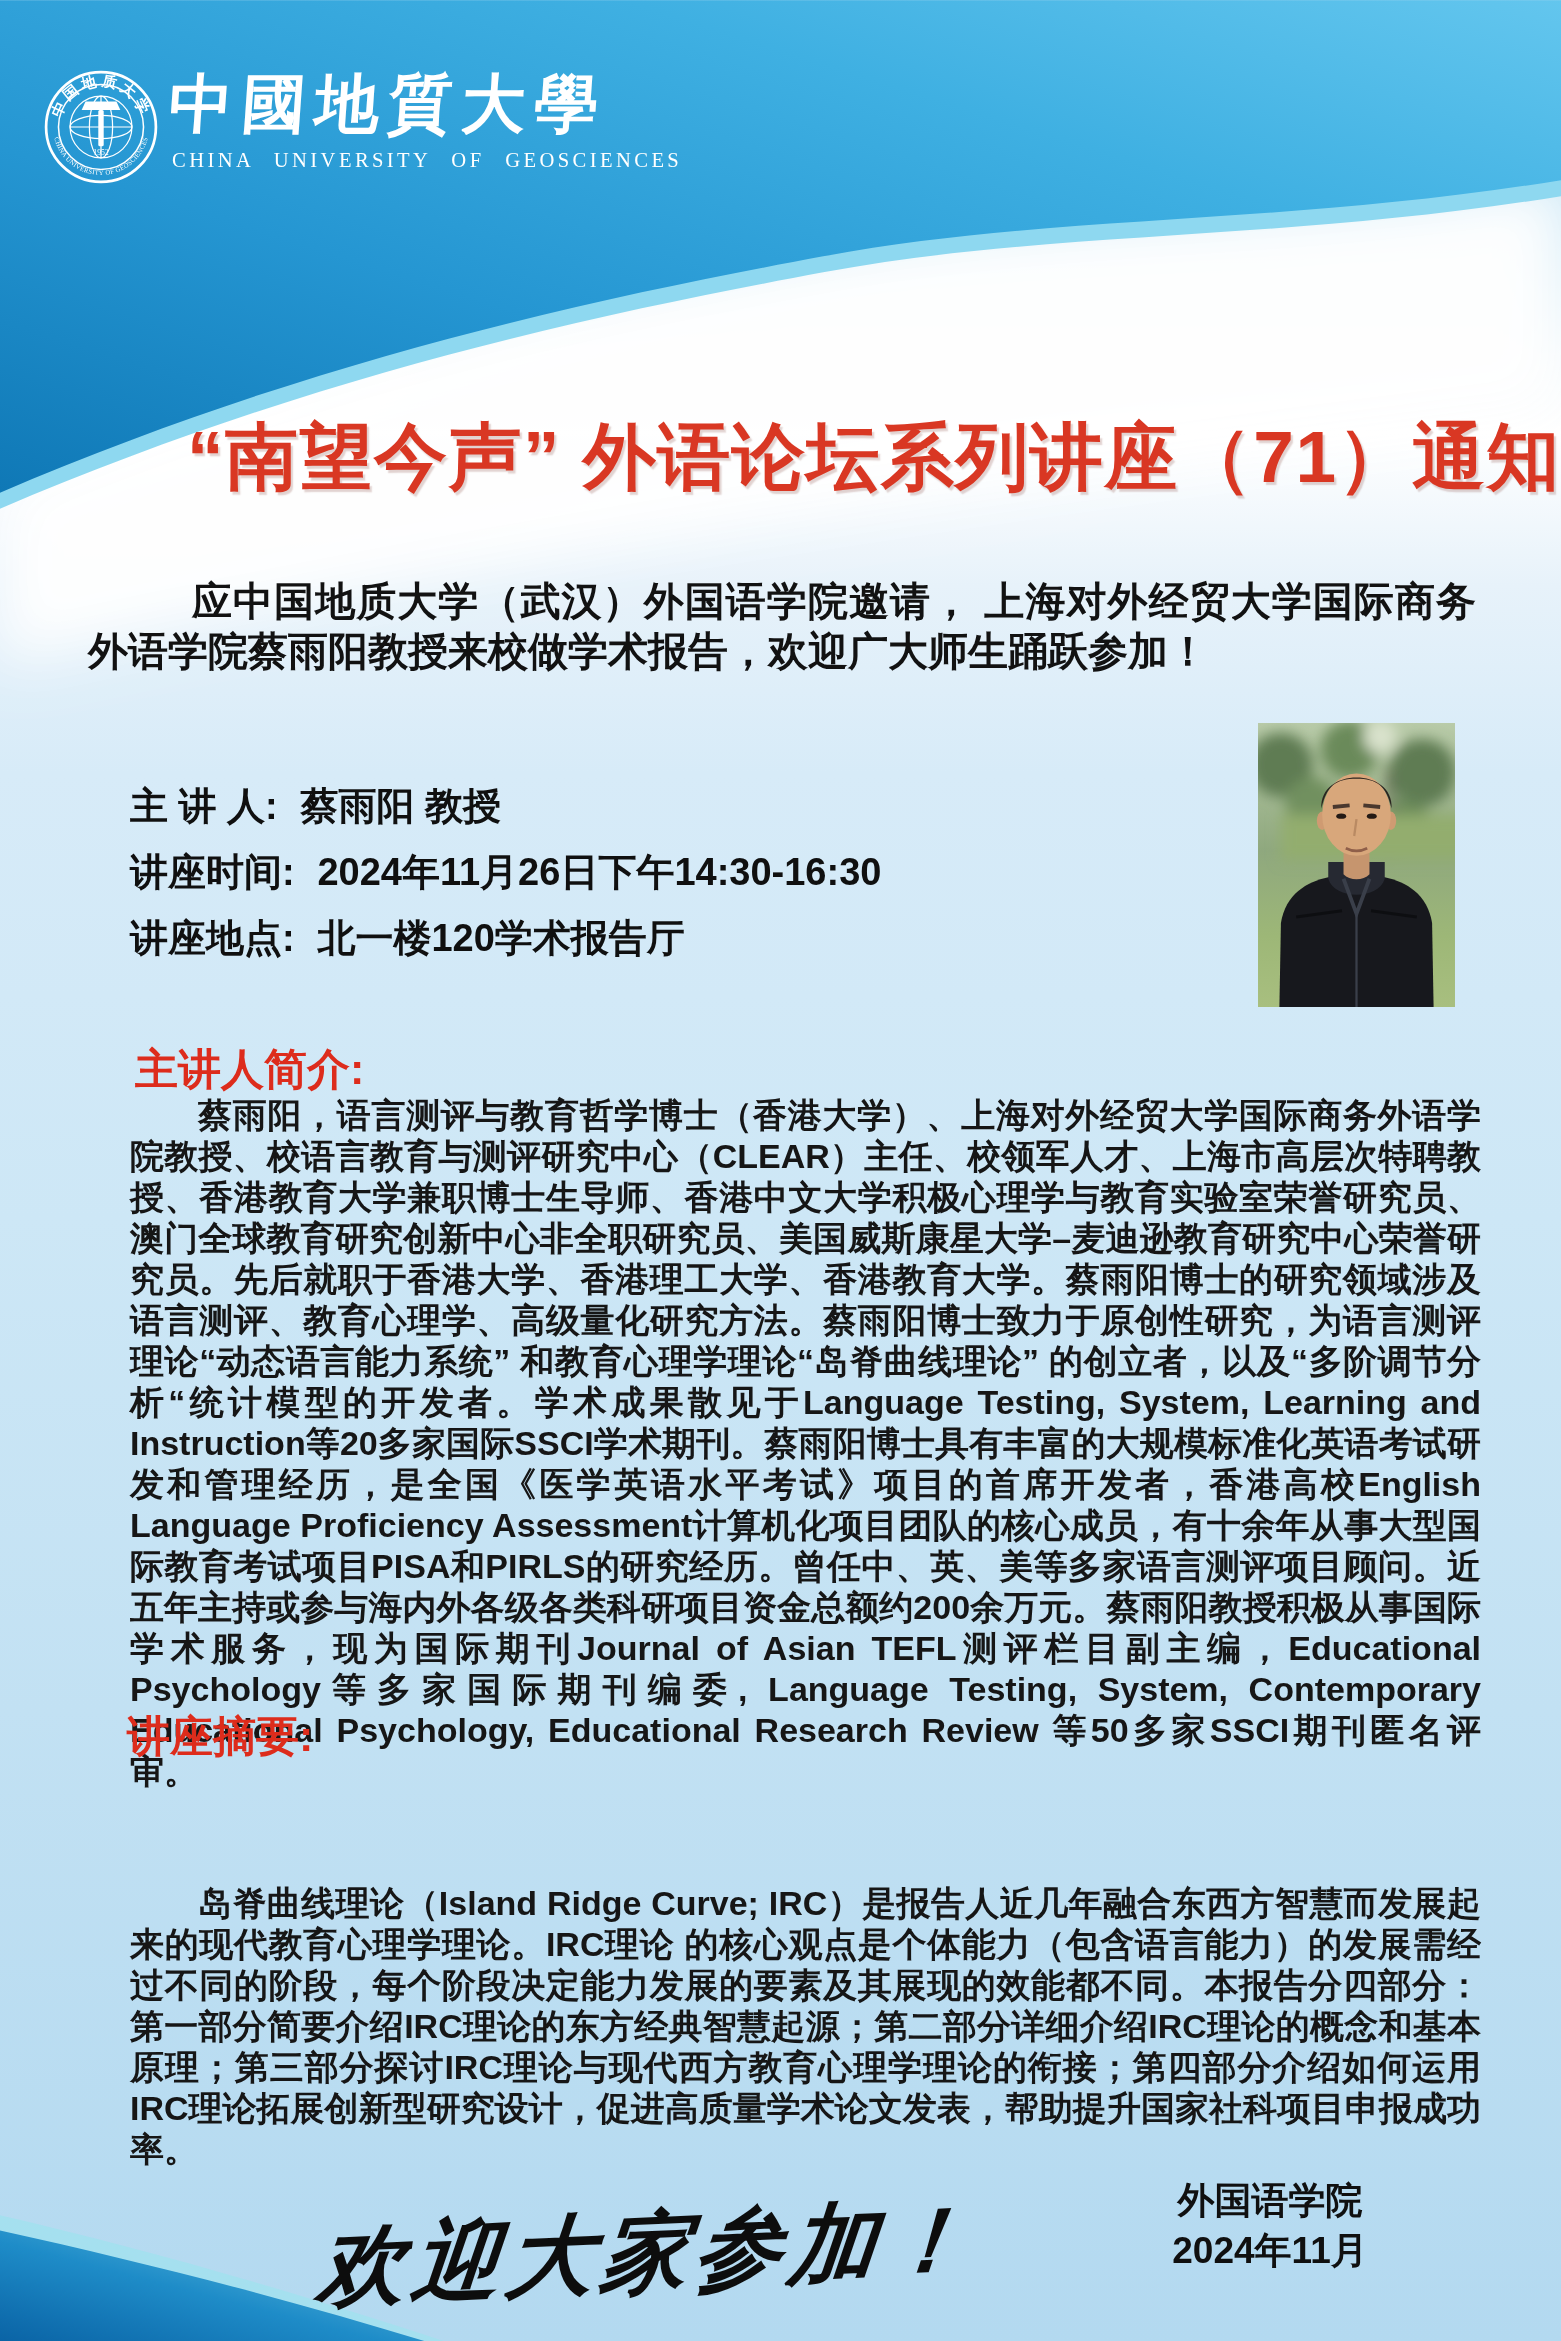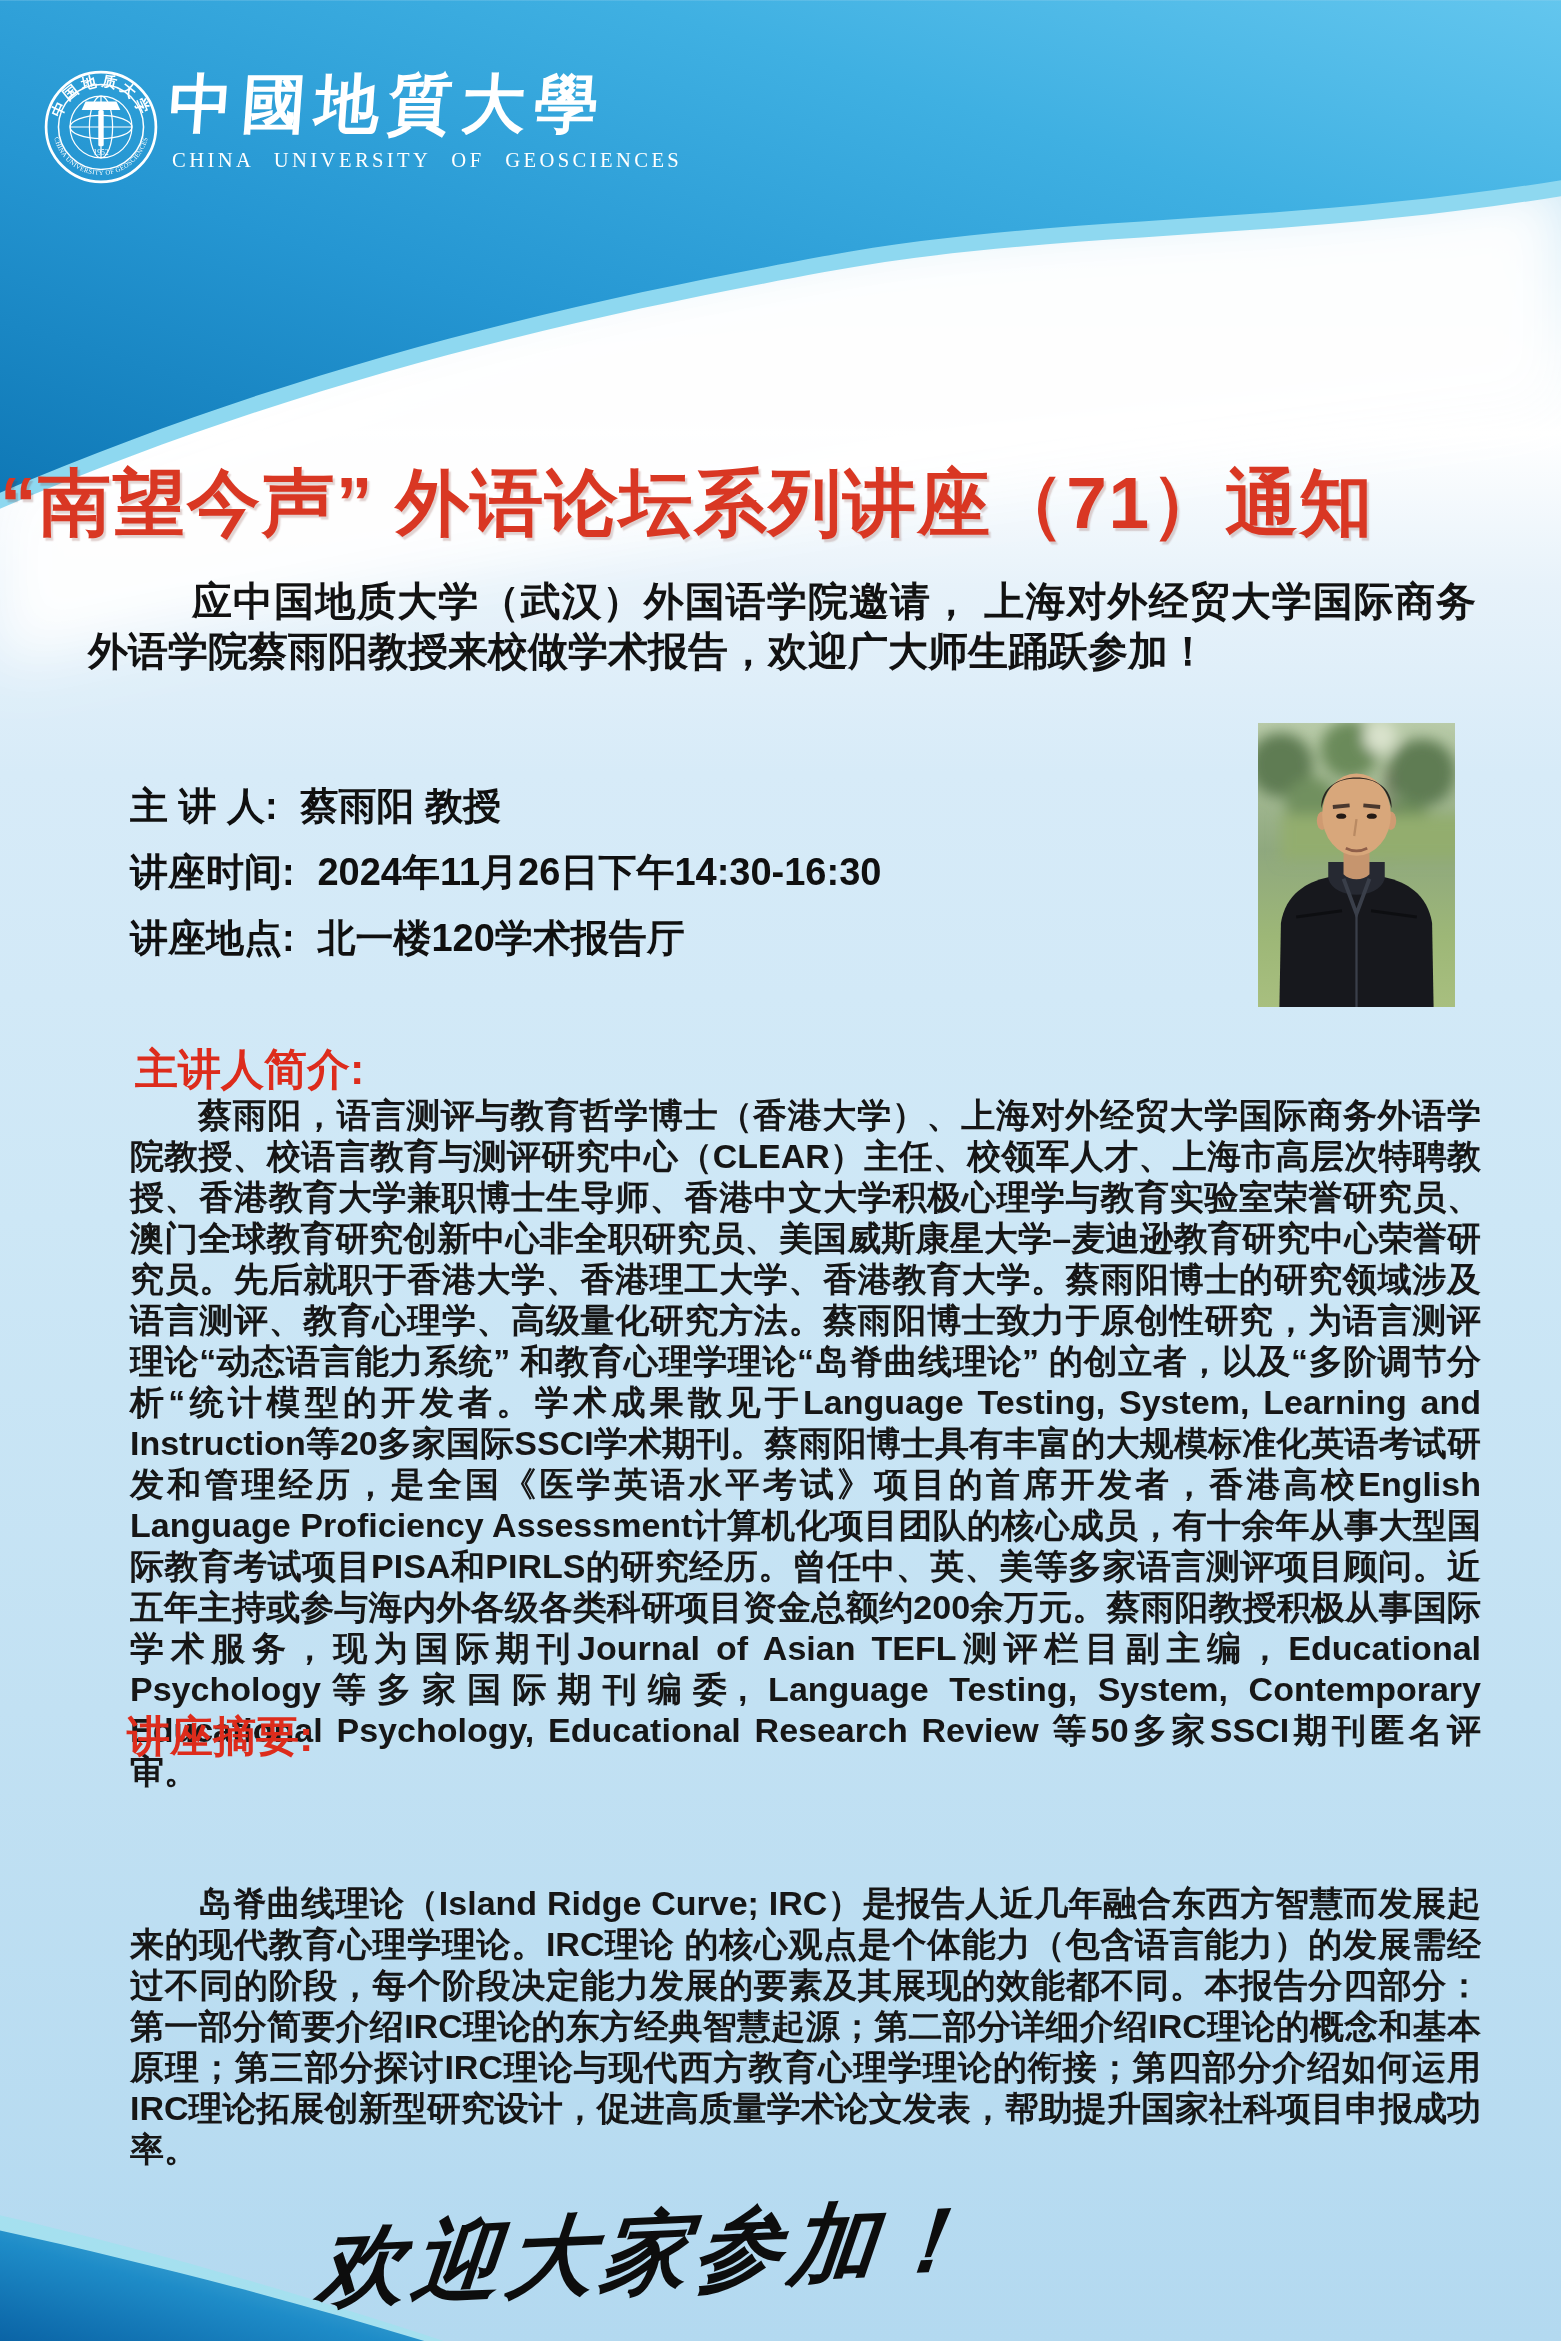--- a/index.html
+++ b/index.html
@@ -22,25 +22,24 @@
     transform:skewX(-4deg); white-space:nowrap;
   }
   .uni-en {
     position:absolute; left:172px; top:149px;
     font-family:"Liberation Serif", serif;
     font-size:20.6px; color:#ffffff; letter-spacing:3.4px; word-spacing:12.2px;
     white-space:nowrap;
   }
 
   .poster-title {
-    position:absolute; top:409px; left:0; width:1561px; text-align:left;
+    position:absolute; top:409px; left:0; width:1561px; text-align:right;
     font-size:73px; font-weight:bold; color:#d93723; letter-spacing:1.5px;
     text-shadow:2.3px 3px 1.5px rgba(110,35,25,0.20);
     white-space:nowrap;
-    margin-top:46px;
   }
 
   .intro {
     position:absolute; left:88px; top:576px; width:1388px;
     font-size:40px; line-height:50px; font-weight:bold; color:#121212;
     text-align:justify; text-indent:2.6em;
   }
 
   .info-list { position:absolute; left:130px; top:733px; color:#101010;margin-top:48px; }
   .info-row { height:66px; font-size:38px; font-weight:bold; white-space:nowrap; }
@@ -201,15 +200,19 @@
     </g>
   </svg>
 
   <div class="section-heading bio-heading">主讲人简介:</div>
   <div class="body-paragraph bio-text">蔡雨阳，语言测评与教育哲学博士（香港大学）、上海对外经贸大学国际商务外语学院教授、校语言教育与测评研究中心（CLEAR）主任、校领军人才、上海市高层次特聘教授、香港教育大学兼职博士生导师、香港中文大学积极心理学与教育实验室荣誉研究员、澳门全球教育研究创新中心非全职研究员、美国威斯康星大学–麦迪逊教育研究中心荣誉研究员。先后就职于香港大学、香港理工大学、香港教育大学。蔡雨阳博士的研究领域涉及语言测评、教育心理学、高级量化研究方法。蔡雨阳博士致力于原创性研究，为语言测评理论“动态语言能力系统” 和教育心理学理论“岛脊曲线理论” 的创立者，以及“多阶调节分析“统计模型的开发者。学术成果散见于Language Testing, System, Learning and Instruction等20多家国际SSCI学术期刊。蔡雨阳博士具有丰富的大规模标准化英语考试研发和管理经历，是全国《医学英语水平考试》项目的首席开发者，香港高校English Language Proficiency Assessment计算机化项目团队的核心成员，有十余年从事大型国际教育考试项目PISA和PIRLS的研究经历。曾任中、英、美等多家语言测评项目顾问。近五年主持或参与海内外各级各类科研项目资金总额约200余万元。蔡雨阳教授积极从事国际学术服务，现为国际期刊Journal of Asian TEFL测评栏目副主编，Educational Psychology等多家国际期刊编委, Language Testing, System, Contemporary Educational Psychology, Educational Research Review 等50多家SSCI期刊匿名评审。</div>
 
   <div class="section-heading abstract-heading">讲座摘要:</div>
   <div class="body-paragraph abstract-text">岛脊曲线理论（Island Ridge Curve; IRC）是报告人近几年融合东西方智慧而发展起来的现代教育心理学理论。IRC理论 的核心观点是个体能力（包含语言能力）的发展需经过不同的阶段，每个阶段决定能力发展的要素及其展现的效能都不同。本报告分四部分：第一部分简要介绍IRC理论的东方经典智慧起源；第二部分详细介绍IRC理论的概念和基本原理；第三部分探讨IRC理论与现代西方教育心理学理论的衔接；第四部分介绍如何运用IRC理论拓展创新型研究设计，促进高质量学术论文发表，帮助提升国家社科项目申报成功率。</div>
 
   <div class="welcome">欢迎大家参加！</div>
+  <div class="signature">
+    <div>外国语学院</div>
+    <div>2024年11月</div>
+  </div>
 
 </div>
 
 
 </body></html>

